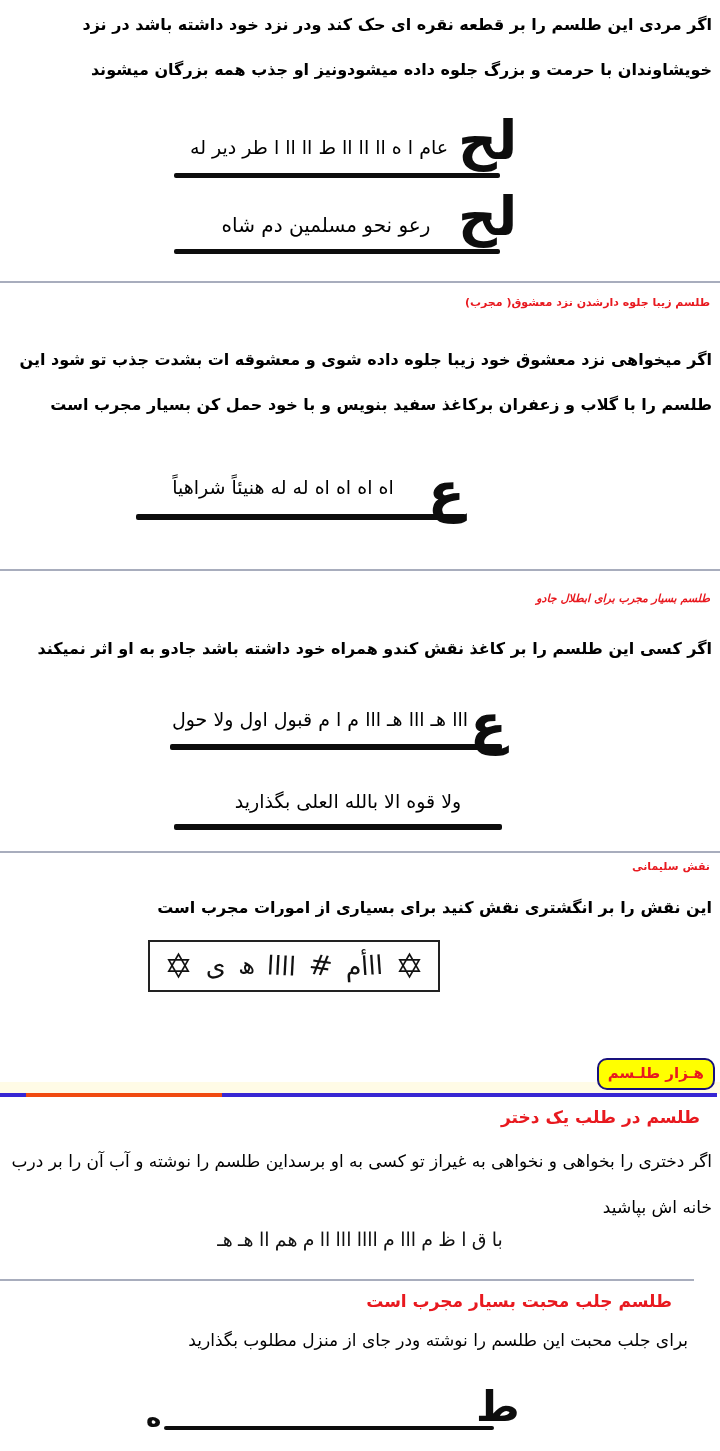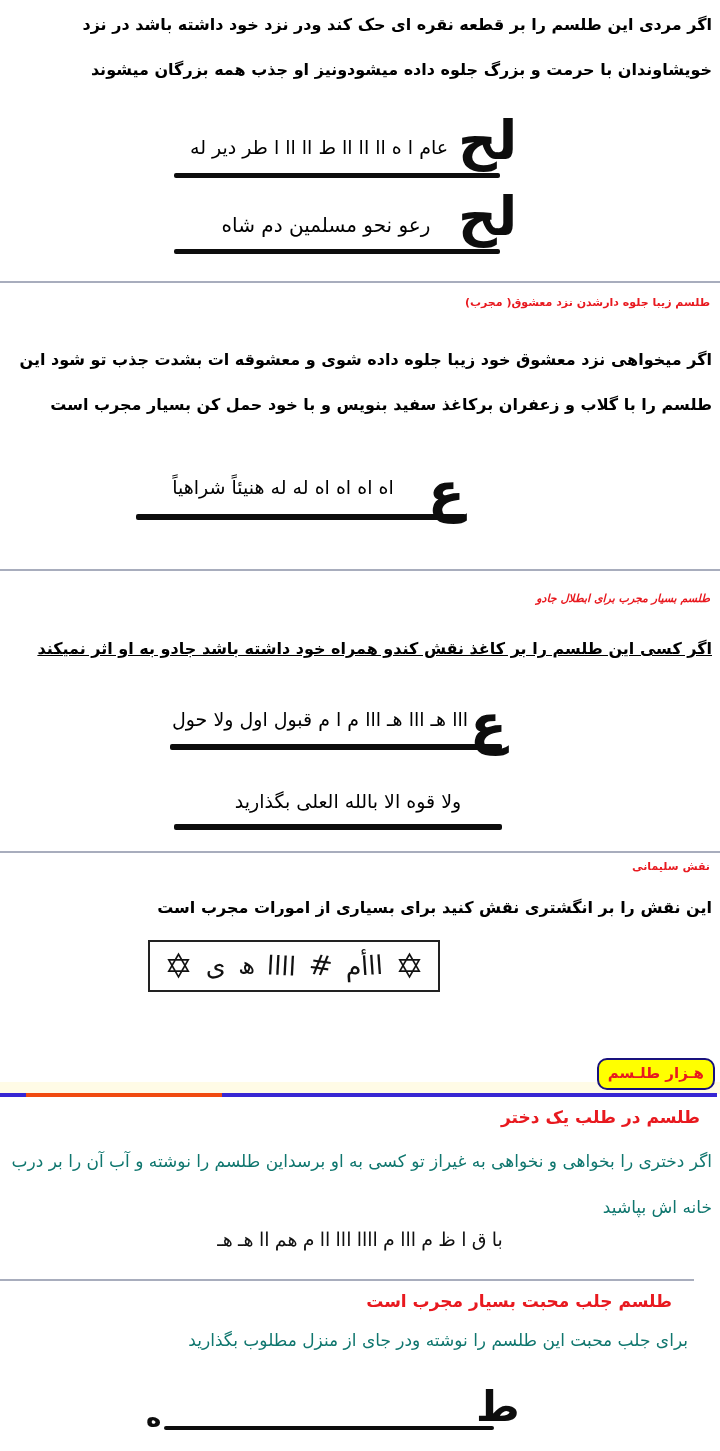--- a/index.html
+++ b/index.html
@@ -10,21 +10,21 @@
     --rule-orange:#f04a10;
     --badge-yellow:#ffff00;
     --badge-border:#19127d;
   }
   .page{
     position:relative;width:720px;height:1451px;background:#fff;overflow:hidden;
     direction:rtl;font-family:"DejaVu Sans",sans-serif;color:#000;
   }
   .abs{position:absolute;}
   .para-sans{font-weight:700;font-size:16px;line-height:45px;text-align:right;}
-  .para-serif{font-family:"DejaVu Serif","DejaVu Sans",serif;font-weight:400;font-size:17px;line-height:46px;text-align:right;color:#0f766e;}
+  .para-serif{font-family:"DejaVu Serif","DejaVu Sans",serif;font-weight:400;font-size:17px;line-height:46px;text-align:right;color:#000000;}
   .heading-sans{font-weight:700;font-size:11px;color:var(--heading-red);text-align:right;white-space:nowrap;}
   .heading-serif{font-family:"DejaVu Serif","DejaVu Sans",serif;font-weight:700;font-size:17px;color:var(--heading-red);text-align:right;white-space:nowrap;}
   .tal-text{font-weight:400;font-size:19px;text-align:center;white-space:nowrap;}
   .tal-text-serif{font-family:Liberation Sans, sans-serif;font-weight:400;font-size:19px;text-align:center;white-space:nowrap;color:#111;}
   .tal-line{background:#0d0d0d;height:5px;border-radius:2px;}
   .tal-glyph{font-weight:700;font-size:54px;line-height:1;color:#0d0d0d;}
   .divider{height:2px;background:var(--divider);left:0;width:720px;}
   .seal-box{border:2px solid #222;background:#fff;display:flex;align-items:center;justify-content:space-around;padding:0 8px;box-sizing:border-box;}
   .seal-sym{font-size:26px;line-height:1;color:#111;}
   .seal-star{font-size:34px;}
@@ -56,21 +56,21 @@
 
   <div class="abs heading-sans" style="top:296px;right:10px;">طلسم زیبا جلوه دارشدن نزد معشوق( مجرب)</div>
   <div class="abs para-sans" style="top:337px;right:8px;width:704px;">اگر میخواهی نزد معشوق خود زیبا جلوه داده شوی و معشوقه ات بشدت جذب تو شود این طلسم را با گلاب و زعفران برکاغذ سفید بنویس و با خود حمل کن بسیار مجرب است</div>
   <div class="abs tal-glyph" style="top:466px;left:428px;">ع</div>
   <div class="abs tal-text" style="top:476px;left:140px;width:286px;">اه اه اه اه له له هنیئاً شراهیاً</div>
   <div class="abs tal-line" style="top:514px;left:136px;width:330px;height:6px;"></div>
 
   <div class="abs divider" style="top:569px;"></div>
 
   <div class="abs heading-sans" style="top:592px;right:10px;font-style:italic;">طلسم بسیار مجرب برای ابطلال جادو</div>
-  <div class="abs para-sans" style="top:626px;right:8px;width:704px;text-decoration:underline;">اگر کسی این طلسم را بر کاغذ نقش کندو همراه خود داشته باشد جادو به او اثر نمیکند</div>
+  <div class="abs para-sans" style="top:626px;right:8px;width:704px;">اگر کسی این طلسم را بر کاغذ نقش کندو همراه خود داشته باشد جادو به او اثر نمیکند</div>
   <div class="abs tal-glyph" style="top:698px;left:470px;">ع</div>
   <div class="abs tal-text" style="top:708px;left:174px;width:294px;">ااا هـ ااا هـ ااا م ا م قبول اول ولا حول</div>
   <div class="abs tal-line" style="top:744px;left:170px;width:332px;height:6px;"></div>
   <div class="abs tal-text" style="top:790px;left:198px;width:300px;">ولا قوه الا بالله العلی بگذارید</div>
   <div class="abs tal-line" style="top:824px;left:174px;width:328px;height:6px;"></div>
 
   <div class="abs divider" style="top:851px;"></div>
 
   <div class="abs heading-sans" style="top:860px;right:10px;">نقش سلیمانی</div>
   <div class="abs para-sans" style="top:892px;right:8px;width:704px;line-height:32px;">این نقش را بر انگشتری نقش کنید برای بسیاری از امورات مجرب است</div>

